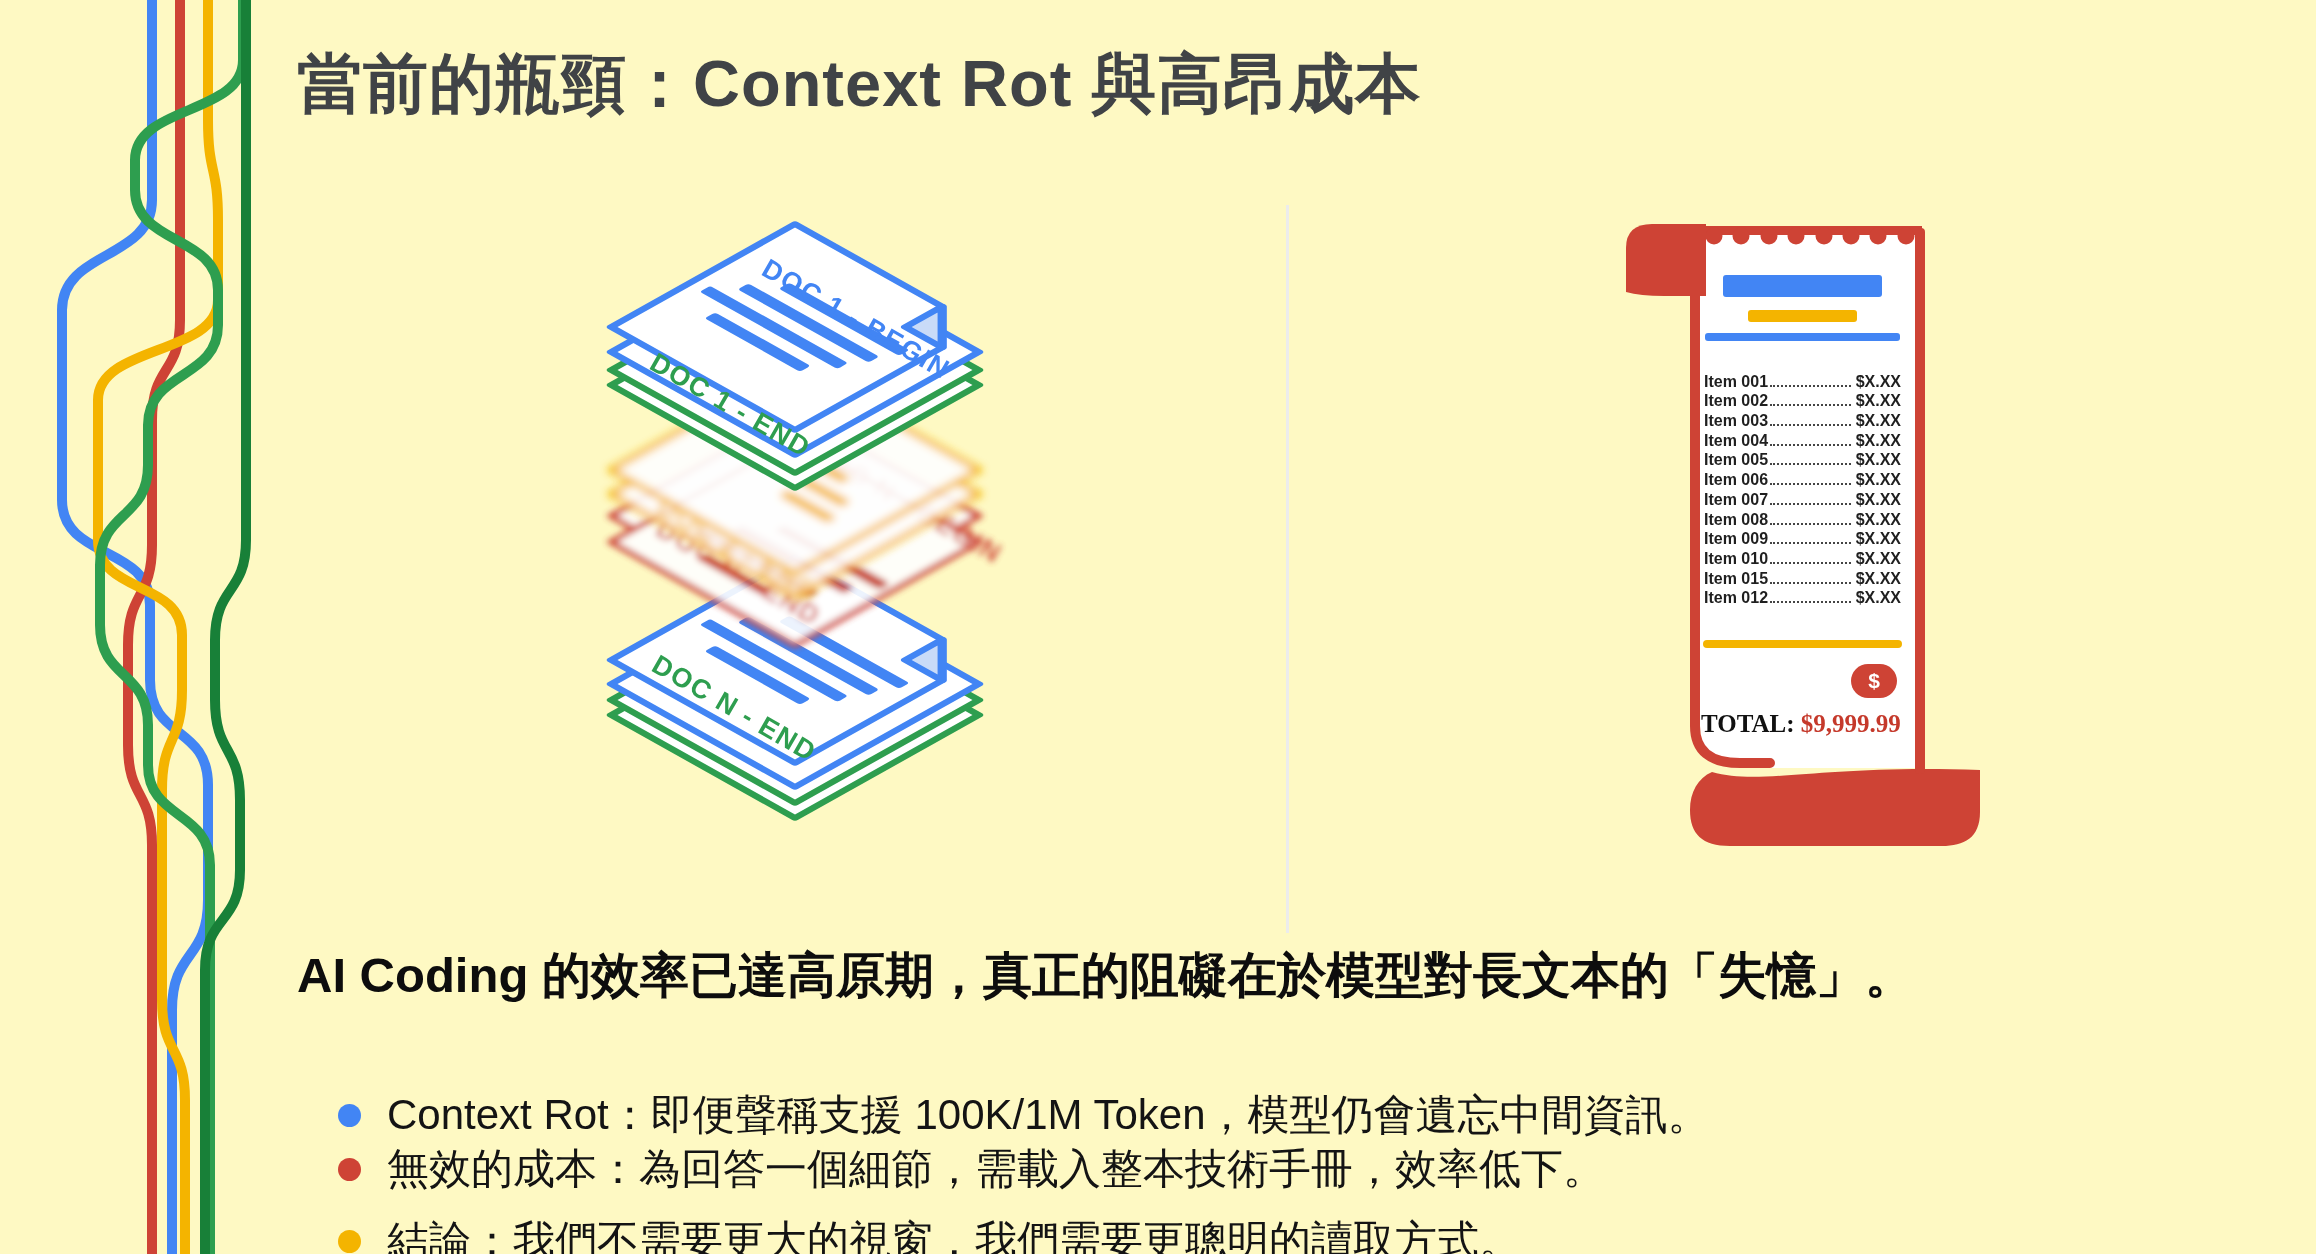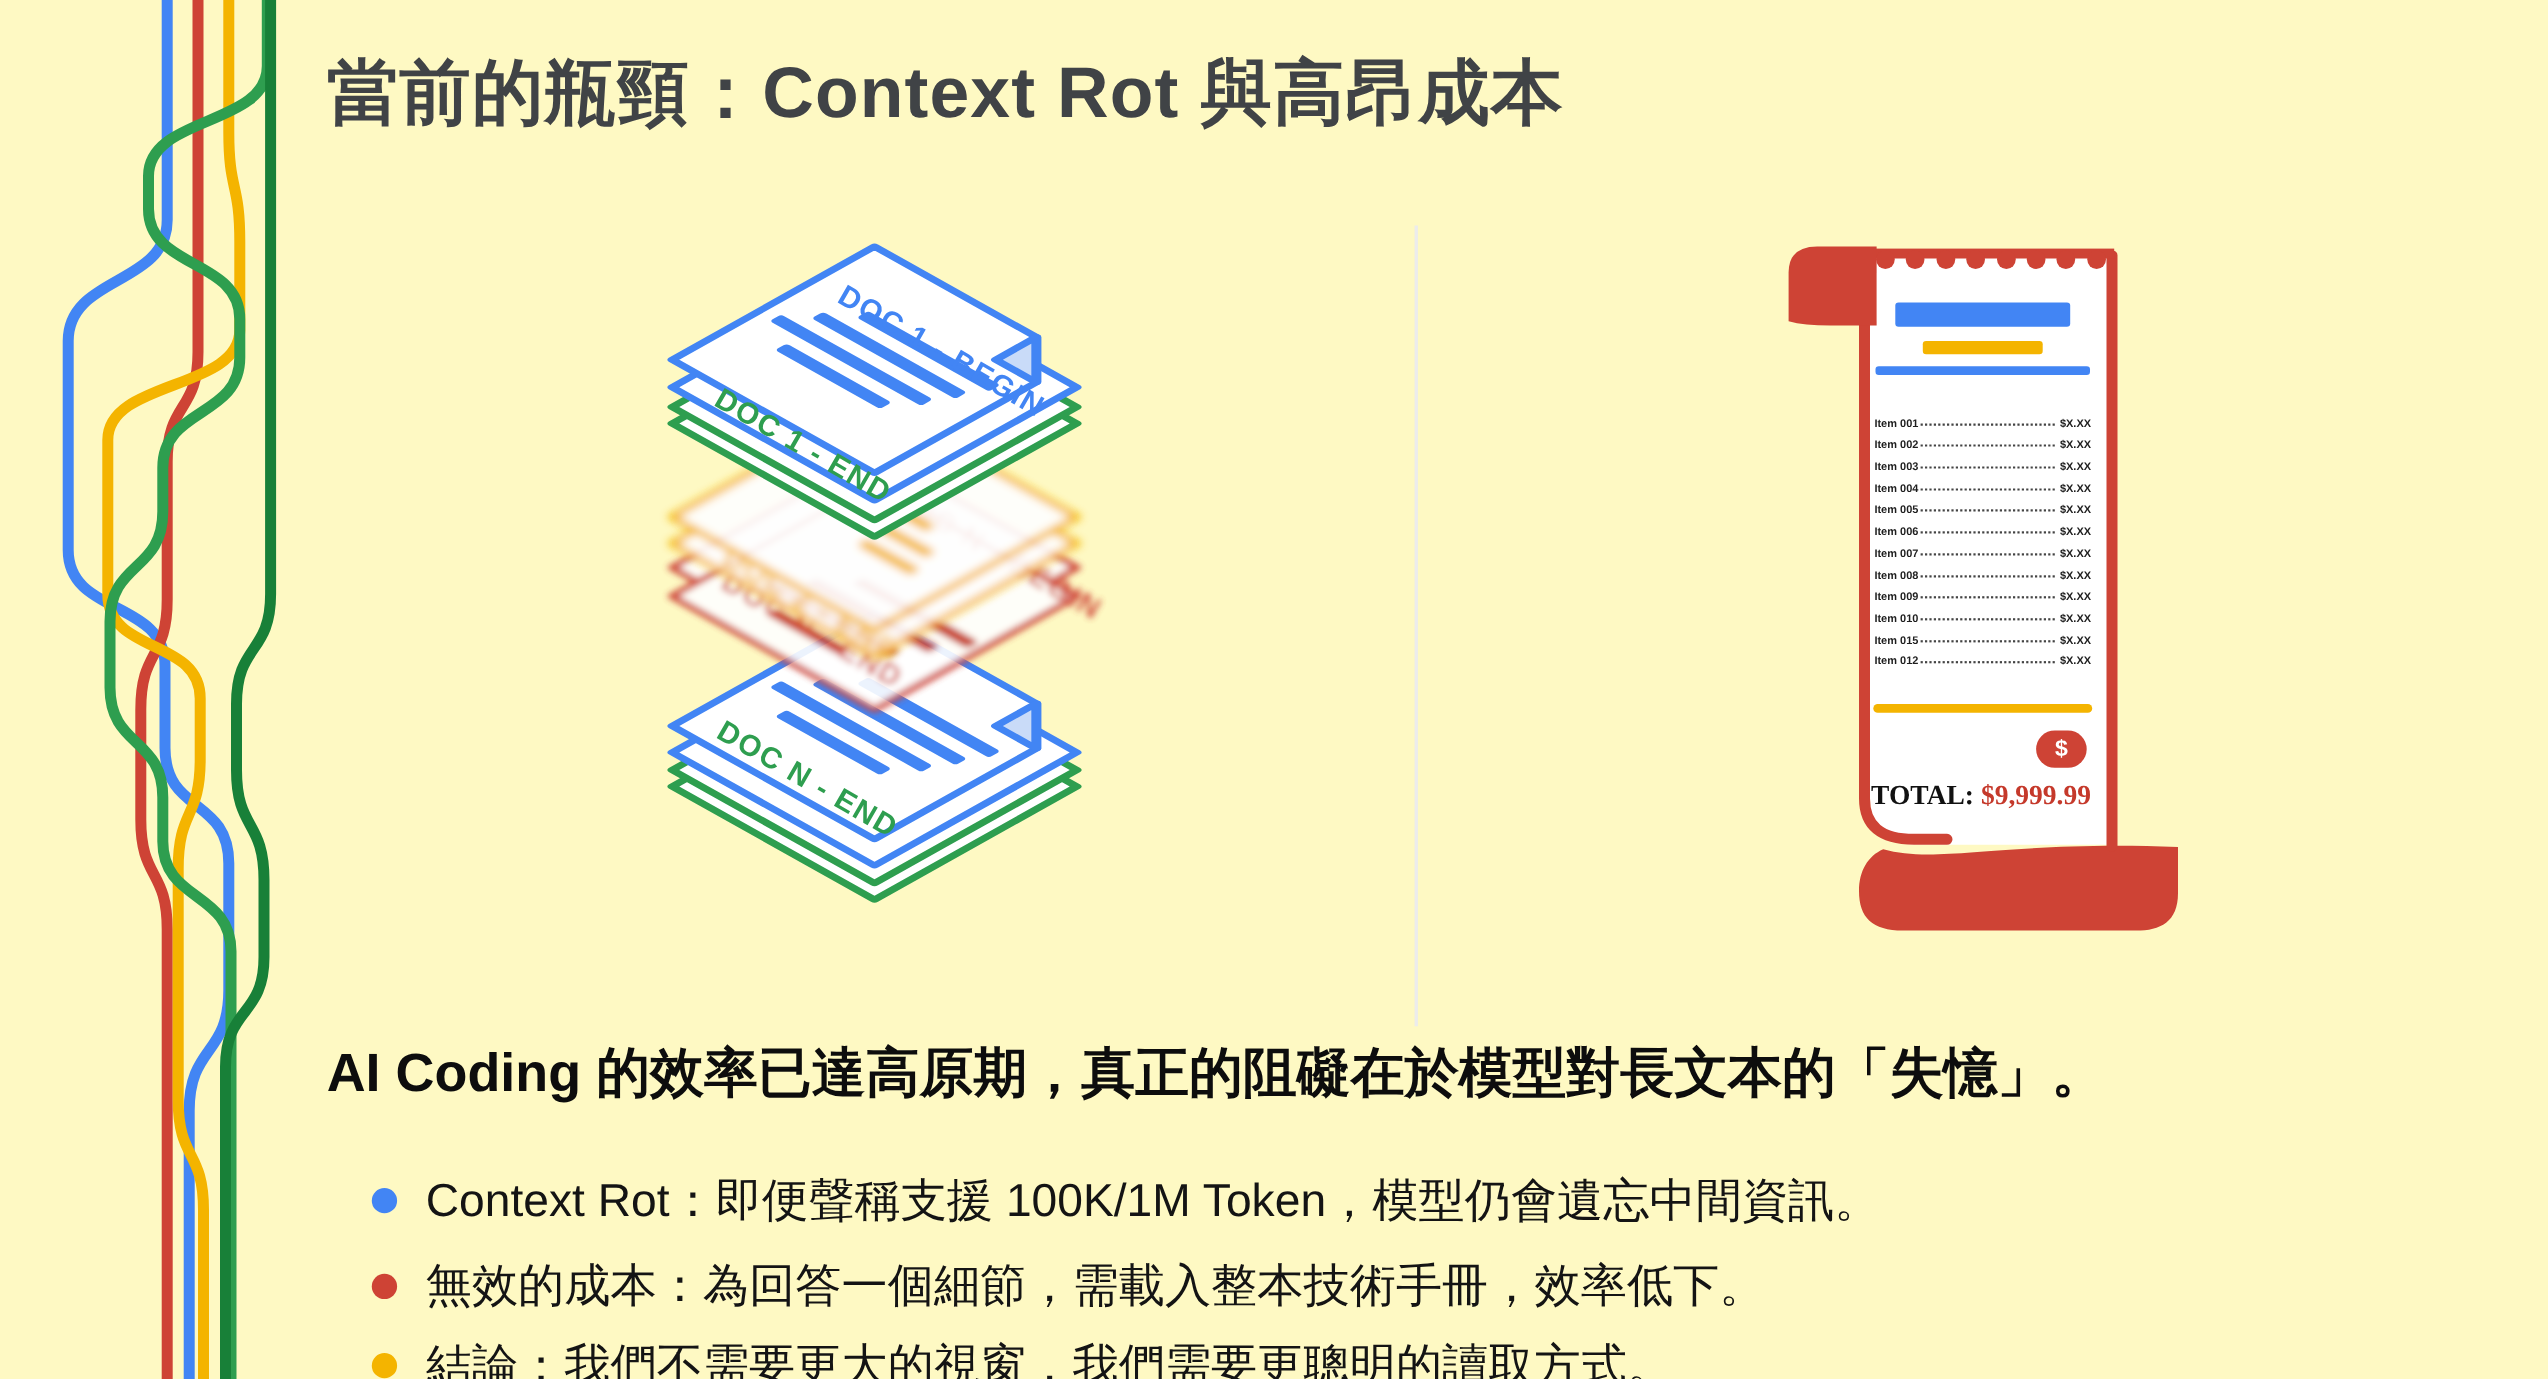--- a/index.html
+++ b/index.html
@@ -31,34 +31,34 @@
 
   
   .receipt{left:1612px;top:212px;width:380px;height:645px;}
   .receipt svg{position:absolute;left:0;top:0;}
   .r-content{position:absolute;left:92px;top:0;width:198px;}
   .r-bar{border-radius:3px;}
   .r-bar-1{position:absolute;left:19px;top:63px;width:159px;height:22px;background:#4285F4;}
   .r-bar-2{position:absolute;left:44px;top:98px;width:109px;height:12px;background:#F4B400;}
   .r-bar-3{position:absolute;left:1px;top:121px;width:195px;height:8px;background:#4285F4;}
   .r-items{position:absolute;left:0;top:159px;width:197px;}
-  .r-row{display:flex;align-items:flex-end;height:19.7px;font-size:10px;font-weight:600;color:#1f1f1f;}
+  .r-row{display:flex;align-items:flex-end;height:19.7px;font-size:16px;font-weight:600;color:#1f1f1f;}
   .r-dots{flex:1;border-bottom:2px dotted #444;margin:0 5px 4px 2px;}
   .r-divider{position:absolute;left:-1px;top:428px;width:199px;height:8px;background:#F4B400;border-radius:4px;}
   .r-coin{position:absolute;left:147px;top:452px;width:46px;height:34px;border-radius:17px;background:#CE4335;
           color:#fff;font-weight:800;font-size:21px;display:flex;align-items:center;justify-content:center;}
   .r-total{position:absolute;left:-3px;top:498px;width:210px;font-size:25px;font-weight:800;color:#111;white-space:nowrap;font-family:Liberation Serif, serif;}
   .r-total-value{color:#C5392B;}
 
   
   .summary-heading{left:297px;top:943px;font-size:49px;font-weight:800;color:#0d0d0d;white-space:nowrap;}
   .bullet{left:338px;display:flex;align-items:center;gap:26px;height:62px;white-space:nowrap;}
   .bullet-dot{width:23px;height:23px;border-radius:50%;flex:0 0 auto;}
   .bullet-text{font-size:42px;color:#141414;}
-  .b1{top:1060px;} .b2{top:1138px;} .b3{top:1210px;}
+  .b1{top:1084px;} .b2{top:1138px;} .b3{top:1210px;}
   .dot-blue{background:#4285F4;} .dot-red{background:#CE4335;} .dot-yellow{background:#F4B400;}
 </style>
 </head>
 <body>
 
 <div class="canvas">
 
   <svg class="abs" style="left:0;top:0;" width="260" height="1254" viewBox="0 0 260 1254" fill="none">
     <g stroke-width="10" fill="none" stroke-linecap="round">
       <path stroke="#4285F4" d="M152,-10 L152,200 C152,260 62,250 62,310 L62,500 C62,560 150,545 150,605 L150,680 C150,740 208,725 208,785 L208,900 C208,960 172,950 172,1010 L172,1264"></path>

